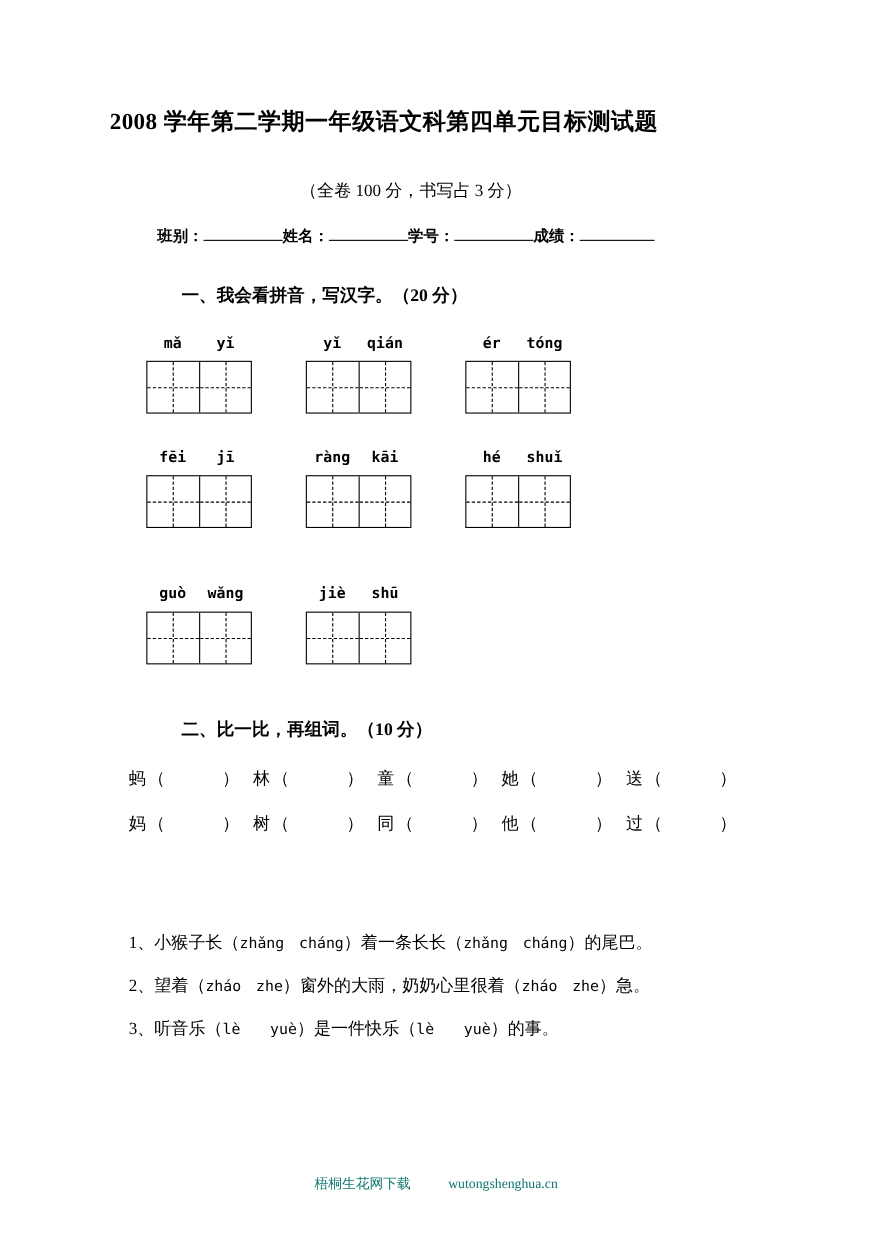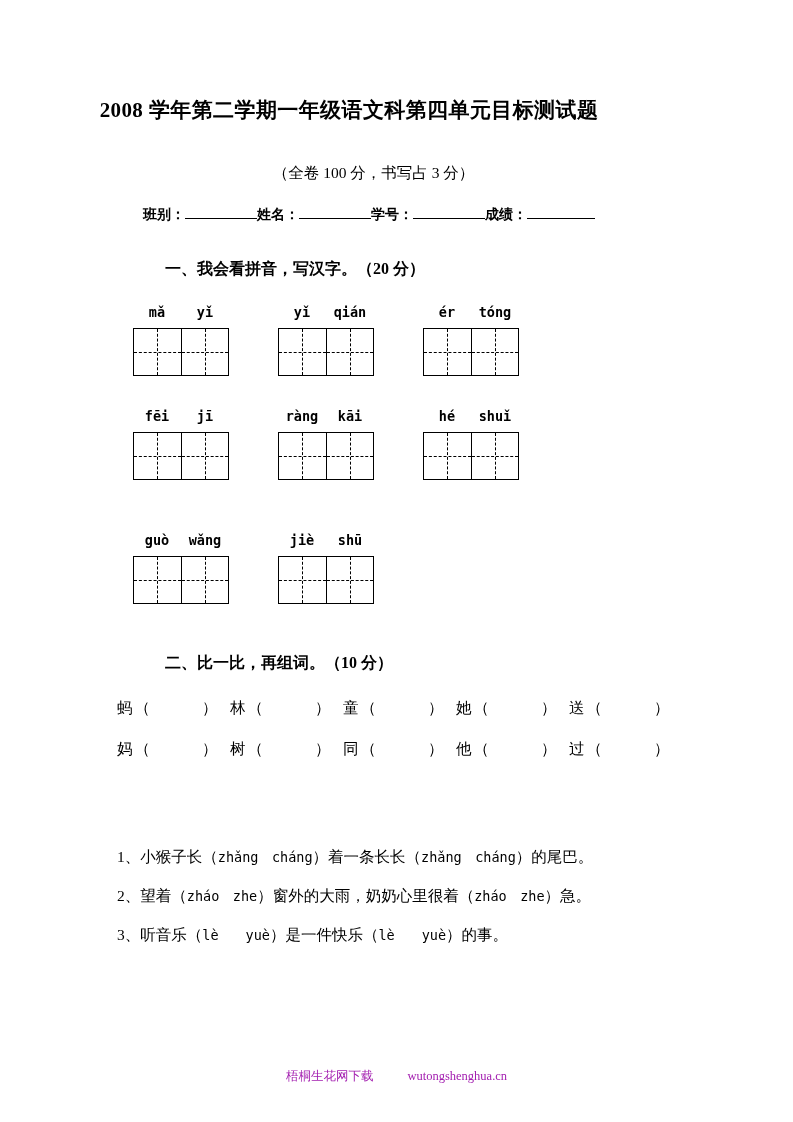--- a/index.html
+++ b/index.html
@@ -187,21 +187,21 @@
     font-size: 13.5px;
   }
 
   
   .footer {
     position: absolute;
     left: 0;
     top: 1068px;
     width: 793px;
     text-align: center;
-    color: #a21caf;
+    color: #0f766e;
     font-size: 12.5px;
     font-family: "Liberation Serif", "DejaVu Serif", serif;
   }
   .footer .f-site {
     margin-left: 34px;
     font-family: "Liberation Serif", "DejaVu Serif", serif;
   }
 </style>
 </head>
 <body>

